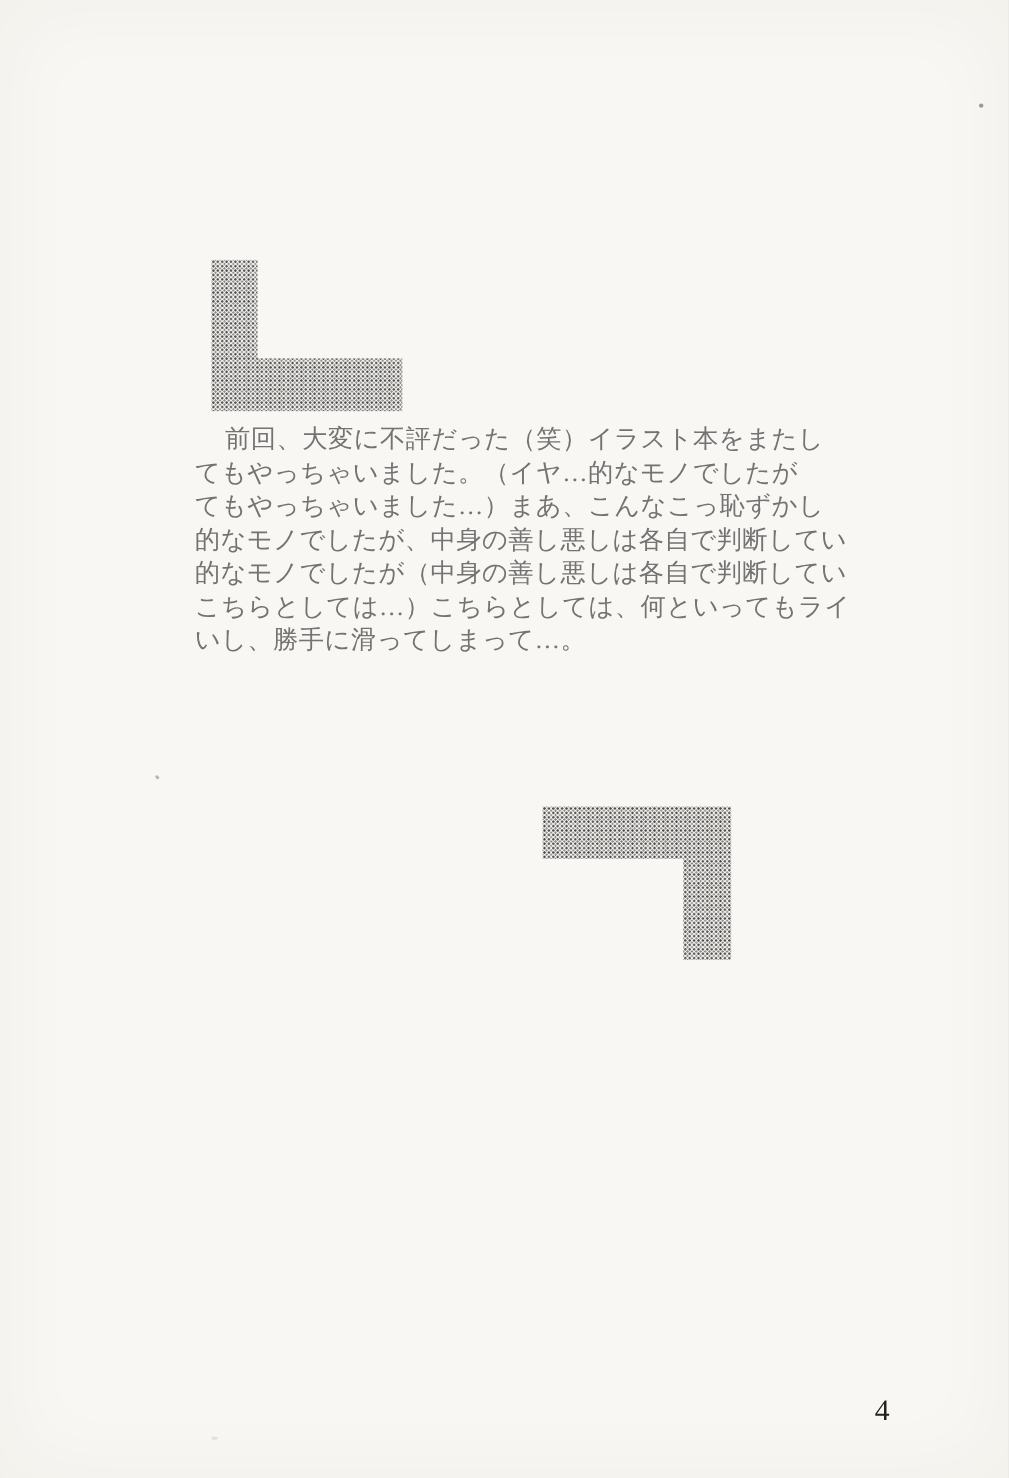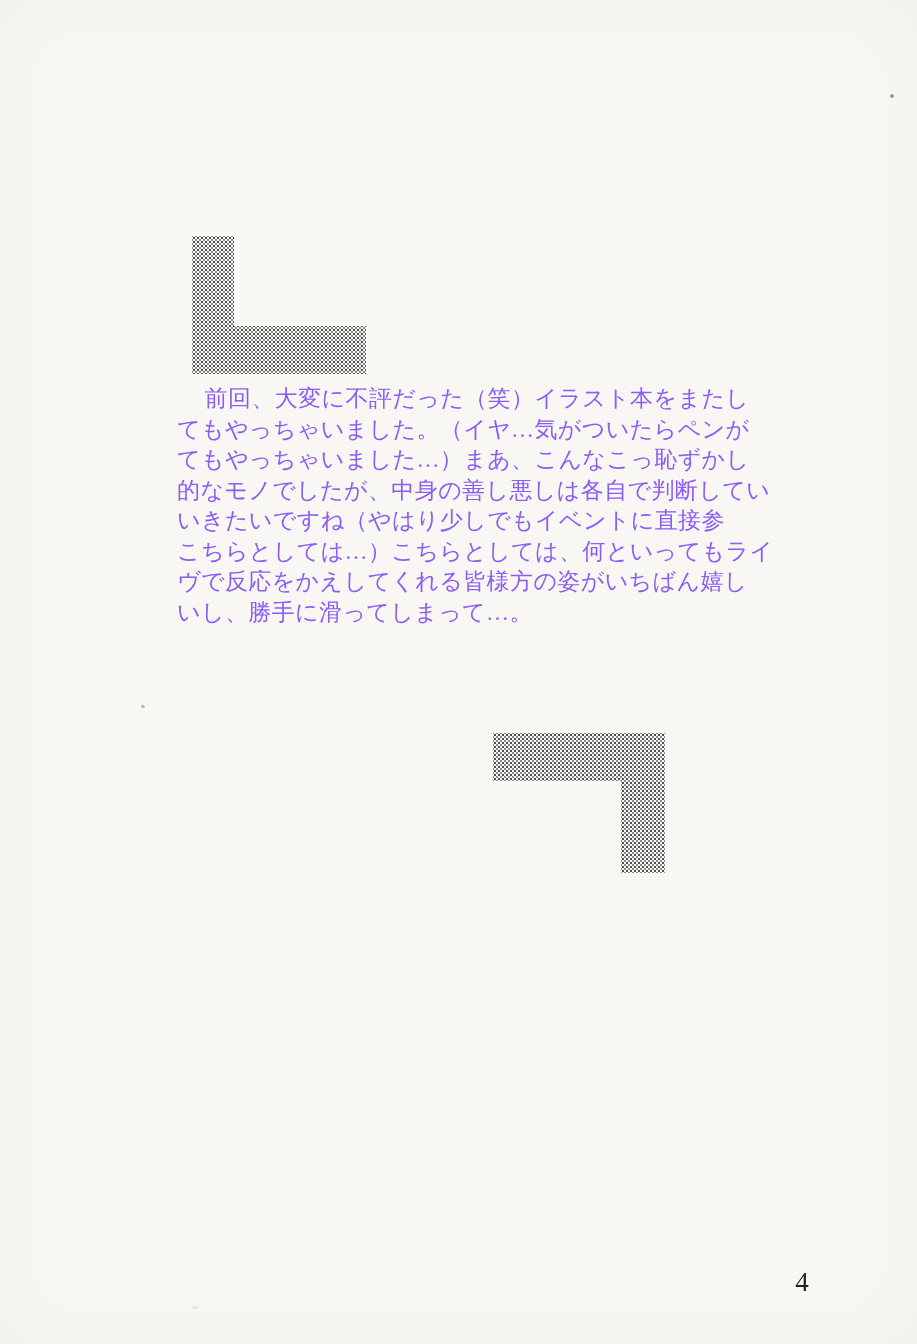--- a/index.html
+++ b/index.html
@@ -41,21 +41,21 @@
     width: 172px;
     height: 140px;
     clip-path: polygon(0 0, 172px 0, 172px 140px, 128px 140px, 128px 48px, 0 48px);
   }
 
   .afterword {
     position: absolute;
     left: 177px;
     top: 384px;
     width: 500px;
-    color: #8b5cf6;
+    color: #737373;
     font-size: 23px;
     line-height: 30.5px;
     letter-spacing: 0.4px;
   }
   .text-line {
     white-space: nowrap;
     text-align: justify;
   }
   .text-line:first-child {
     text-indent: 1.2em;
@@ -80,26 +80,25 @@
 </style>
 </head>
 <body>
 
 <div class="page">
 
   <div class="halftone deco-top-left"></div>
 
   <div class="afterword">
       <div class="text-line">前回、大変に不評だった（笑）イラスト本をまたし</div>
-      <div class="text-line">てもやっちゃいました。（イヤ…気がついたらペンが</div>
+      <div class="text-line">てもやっちゃいました。（イヤ…的なモノでしたが</div>
       <div class="text-line">てもやっちゃいました…）まあ、こんなこっ恥ずかし</div>
       <div class="text-line">的なモノでしたが、中身の善し悪しは各自で判断してい</div>
-      <div class="text-line">いきたいですね（やはり少しでもイベントに直接参</div>
+      <div class="text-line">的なモノでしたが（中身の善し悪しは各自で判断してい</div>
       <div class="text-line">こちらとしては…）こちらとしては、何といってもライ</div>
-      <div class="text-line">ヴで反応をかえしてくれる皆様方の姿がいちばん嬉し</div>
       <div class="text-line">いし、勝手に滑ってしまって…。</div>
     </div>
 
   <div class="halftone deco-bottom-right"></div>
 
   <div class="page-number">4</div>
 
   <div class="speck speck-1"></div>
   <div class="speck speck-2"></div>
   <div class="speck speck-3"></div>

